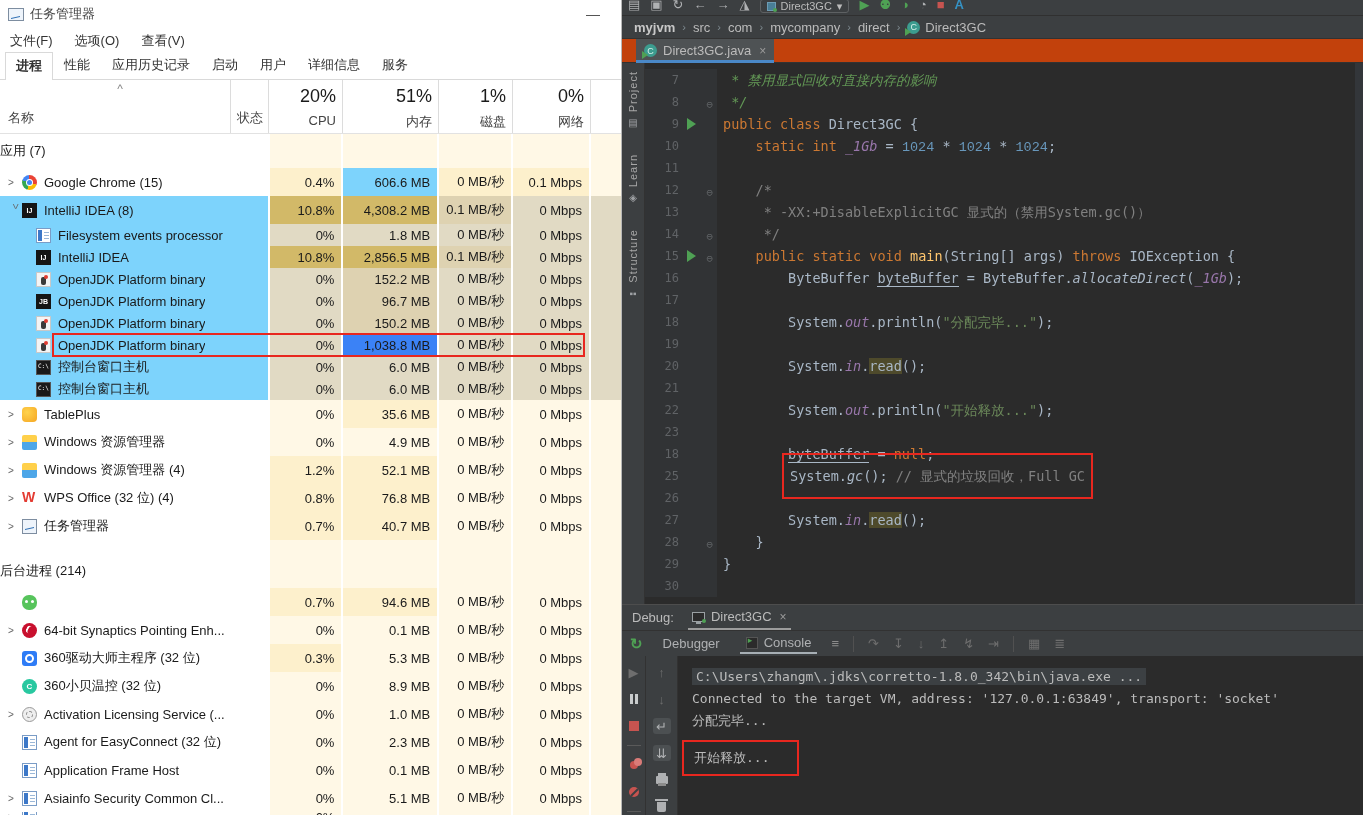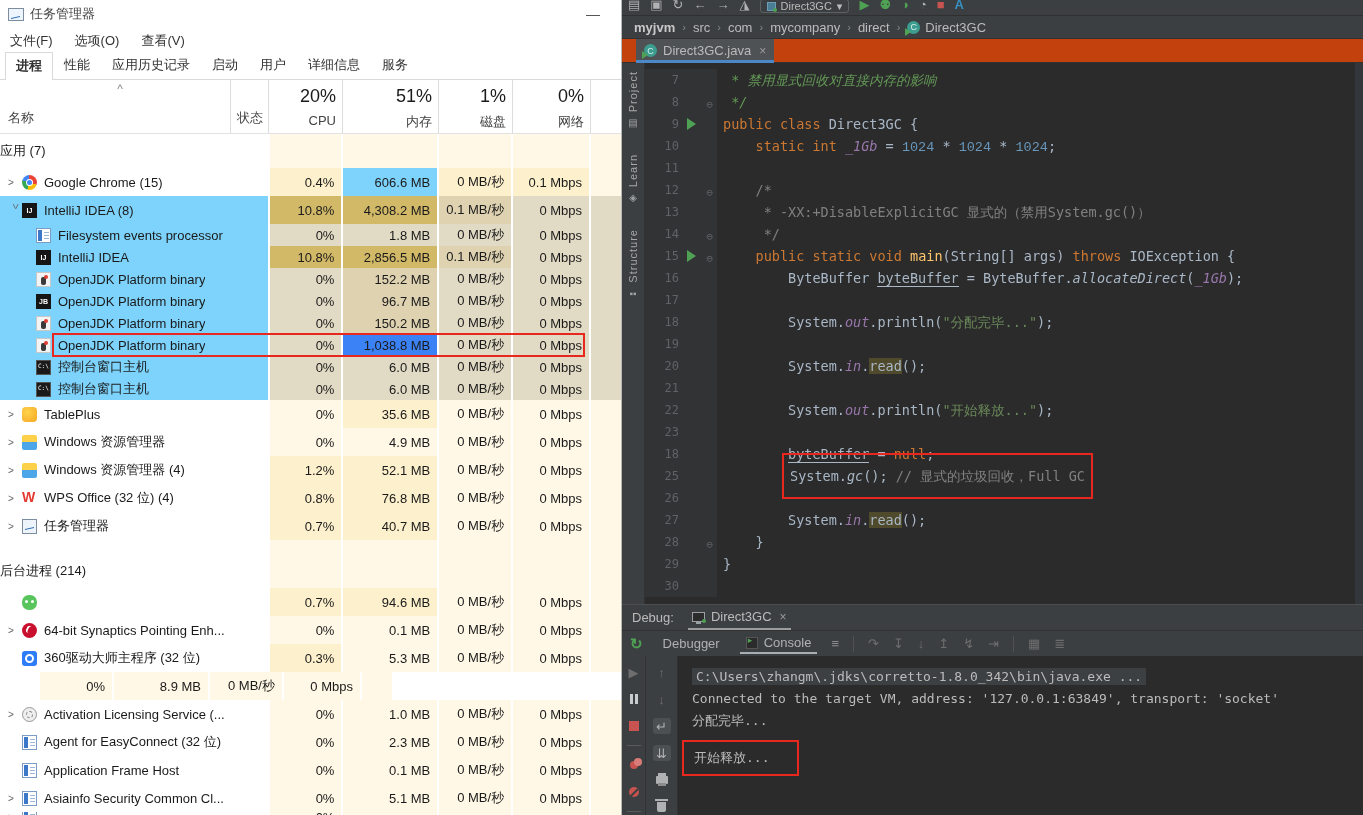--- a/index.html
+++ b/index.html
@@ -472,20 +472,25 @@
             <span class="lbl">360驱动大师主程序 (32 位)</span>
           </div>
           <div class="cstat"></div>
           <div class="vcell c-cpu h1">0.3%</div>
           <div class="vcell c-mem h0">5.3 MB</div>
           <div class="vcell c-disk h0">0 MB/秒</div>
           <div class="vcell c-net h0">0 Mbps</div>
           <div class="vcell c-extra h0"></div>
         </div>
         <div class="tm-row" style="height: 28px;">
+          <div class="cname">
+            <span class="exp"></span>
+            <span class="ic temp360-icon"></span>
+            <span class="lbl">360小贝温控 (32 位)</span>
+          </div>
           <div class="cstat"></div>
           <div class="vcell c-cpu h0">0%</div>
           <div class="vcell c-mem h0">8.9 MB</div>
           <div class="vcell c-disk h0">0 MB/秒</div>
           <div class="vcell c-net h0">0 Mbps</div>
           <div class="vcell c-extra h0"></div>
         </div>
         <div class="tm-row" style="height: 28px;">
           <div class="cname">
             <span class="exp">&gt;</span>

